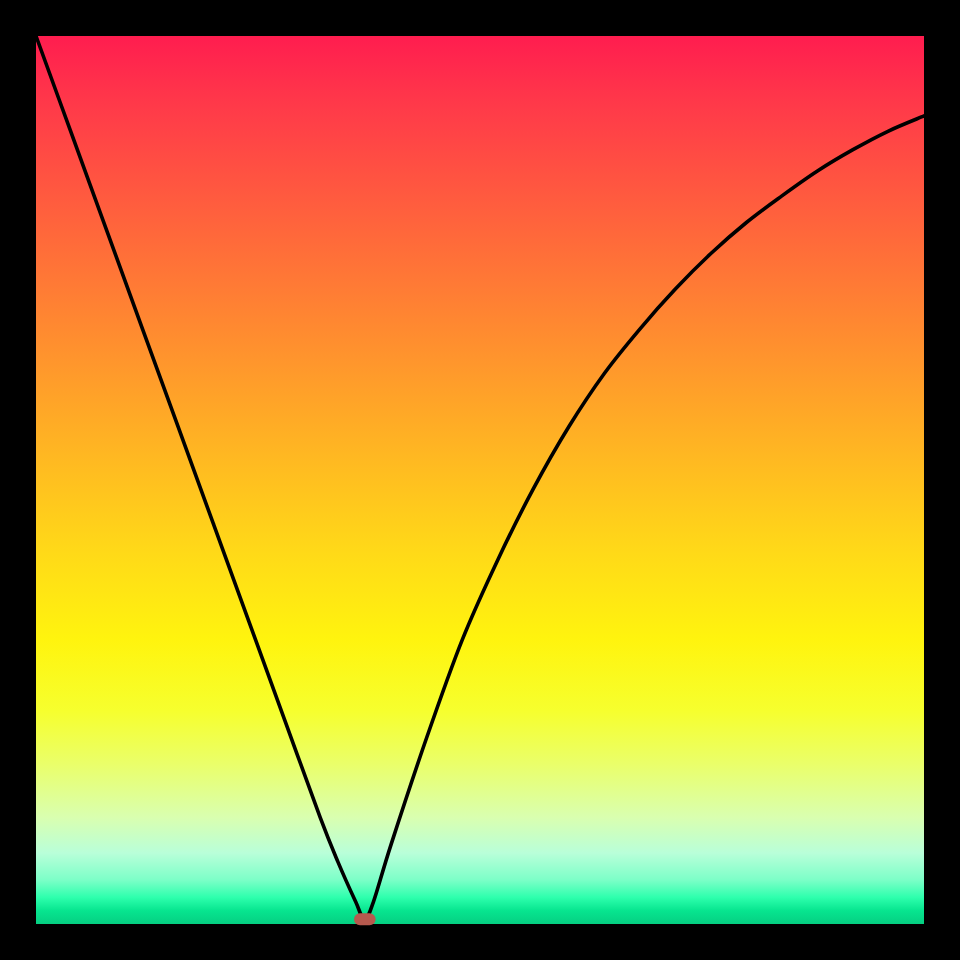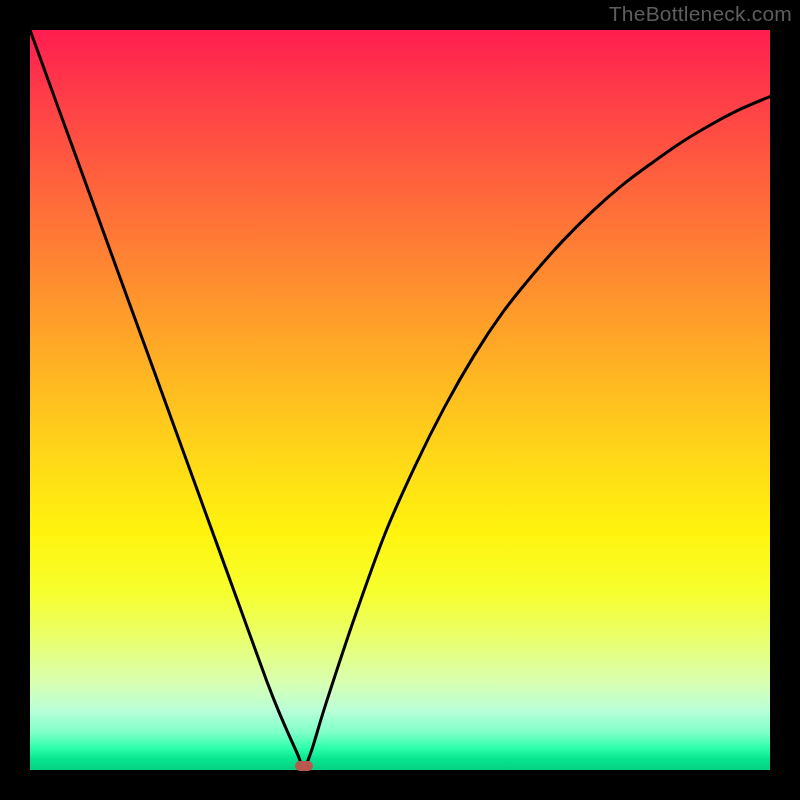--- a/index.html
+++ b/index.html
@@ -65,20 +65,19 @@
   .marker {
     position: absolute;
     background: #b6594e;
     border-radius: 6px;
   }
 </style>
 </head>
 <body>
 
 <div class="frame">
-  <div class="watermark">TheBottleneck.com</div>
   <div class="plot-area">
     <svg class="curve" viewBox="0 0 740 740" preserveAspectRatio="none">
       <path id="curve-path" fill="none" stroke="#000" stroke-width="3" stroke-linecap="round" stroke-linejoin="round" d="M 0,0 C 4.933333333333334,13.566666666666663 19.733333333333334,54.26666666666665 29.6,81.39999999999998 C 39.46666666666667,108.5333333333333 49.333333333333336,135.66666666666663 59.2,162.79999999999995 C 69.06666666666666,189.93333333333328 78.93333333333334,217.06666666666666 88.8,244.2 C 98.66666666666666,271.3333333333333 108.53333333333333,298.46666666666664 118.4,325.59999999999997 C 128.26666666666668,352.7333333333333 138.13333333333333,379.8666666666667 148,407 C 157.86666666666667,434.1333333333333 167.73333333333332,461.26666666666665 177.6,488.4 C 187.46666666666667,515.5333333333333 197.33333333333334,542.6666666666666 207.20000000000002,569.8 C 217.0666666666667,596.9333333333333 229.4,631.4666666666667 236.8,651.2 C 244.20000000000002,670.9333333333334 246.66666666666669,676.4833333333333 251.60000000000002,688.2 C 256.53333333333336,699.9166666666667 262.7,713.4833333333333 266.4,721.5 C 270.09999999999997,729.5166666666667 271.33333333333337,736.3 273.8,736.3 C 276.26666666666665,736.3 277.5,731.9833333333333 281.2,721.5 C 284.9,711.0166666666667 288.6,696.2166666666667 296,673.4 C 303.4,650.5833333333333 315.73333333333335,612.9666666666667 325.6,584.6 C 335.4666666666667,556.2333333333333 345.3333333333333,527.8666666666667 355.2,503.2 C 365.06666666666666,478.5333333333333 374.93333333333334,457.56666666666666 384.8,436.6 C 394.6666666666667,415.6333333333334 404.53333333333336,395.90000000000003 414.40000000000003,377.40000000000003 C 424.2666666666667,358.90000000000003 434.1333333333333,341.6333333333333 444,325.59999999999997 C 453.8666666666667,309.5666666666666 463.73333333333335,294.76666666666665 473.6,281.2 C 483.4666666666667,267.6333333333333 493.33333333333337,255.91666666666666 503.20000000000005,244.2 C 513.0666666666667,232.48333333333332 522.9333333333333,221.38333333333333 532.8,210.89999999999998 C 542.6666666666666,200.41666666666663 552.5333333333333,190.54999999999995 562.4,181.29999999999995 C 572.2666666666667,172.04999999999995 582.1333333333333,163.41666666666663 592,155.39999999999998 C 601.8666666666667,147.38333333333333 611.7333333333333,140.35333333333338 621.6,133.20000000000005 C 631.4666666666667,126.04666666666672 641.3333333333334,118.89333333333336 651.2,112.48000000000002 C 661.0666666666667,106.06666666666668 670.9333333333334,100.27000000000004 680.8000000000001,94.72000000000003 C 690.6666666666667,89.17000000000002 700.5333333333333,83.86666666666662 710.4,79.17999999999995 C 720.2666666666667,74.49333333333328 735.0666666666666,68.69666666666667 740,66.60000000000002"></path>
     </svg>
     <div id="opt-marker" class="marker" style="left: 264.8px; top: 731.3px; width: 18px; height: 10px;"></div>
   </div>
 </div>
 
 </body></html>

